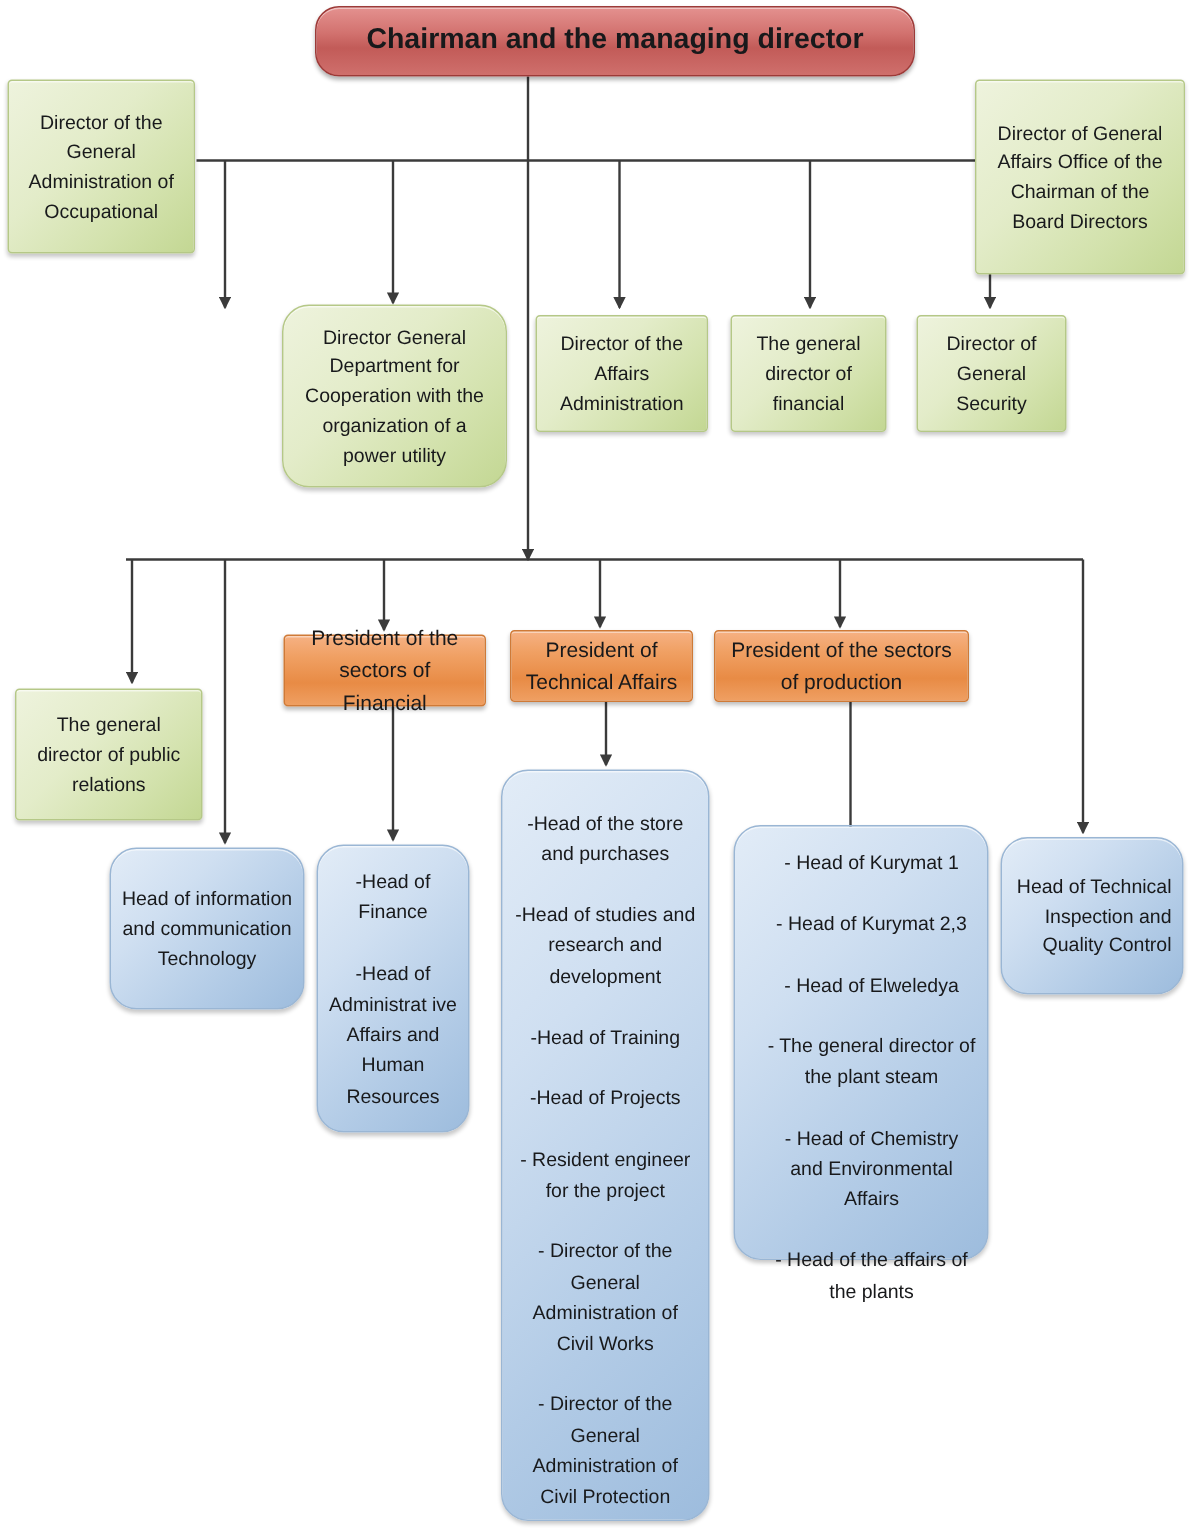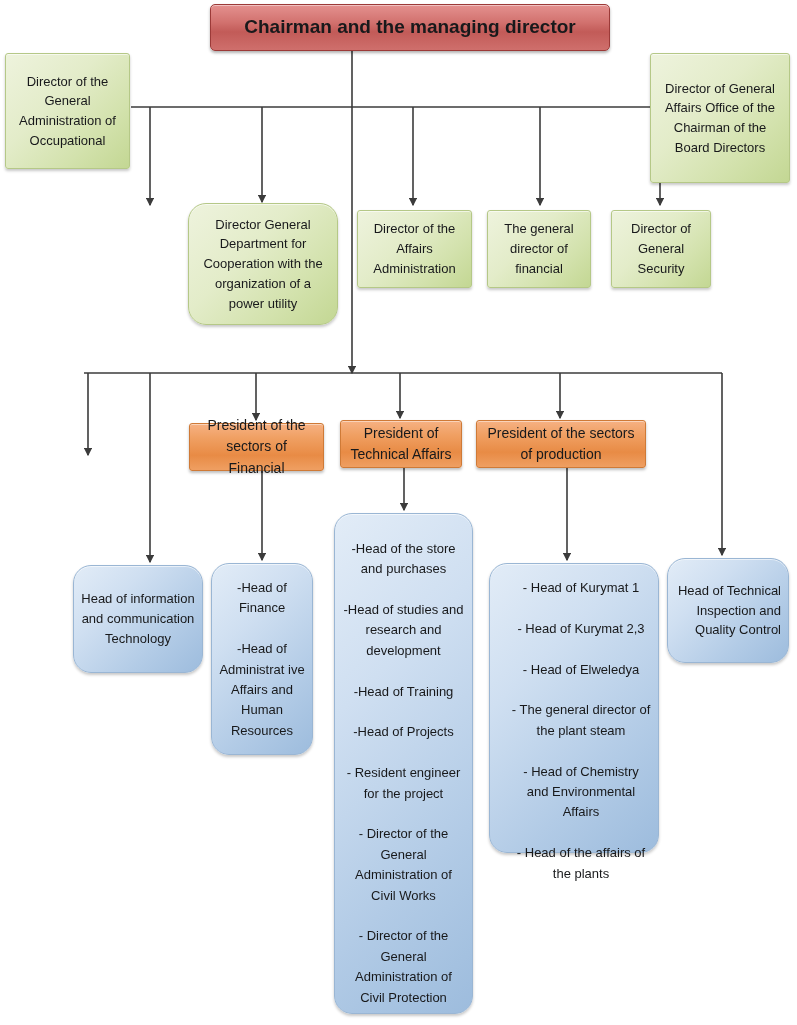--- a/index.html
+++ b/index.html
@@ -43,21 +43,21 @@
     white-space: pre-line;
   }
 
   
   .n-red {
     background: linear-gradient(180deg, #e4918f 0%, #d2726f 38%, #c25b58 60%, #cf6f6c 100%);
     border: 1px solid #9c3a38;
     box-shadow: 0 2px 3px rgba(0,0,0,0.30), inset 0 1px 0 rgba(255,255,255,0.45);
     font-size: 19px;
     font-weight: bold;
-    border-radius: 5px;
+    border-radius: 16px;
   }
 
   
   .n-green {
     background: linear-gradient(135deg, #eef3dd 0%, #e3ecc9 40%, #d3e2ad 72%, #c3d793 100%);
     border: 1px solid #b5c887;
     box-shadow: 0 2px 3px rgba(0,0,0,0.22), inset 0 1px 0 rgba(255,255,255,0.6);
     font-size: 13px;
   }
 
@@ -162,20 +162,23 @@
   </div>
 
   <div class="node n-orange" style="left:340px; top:420px; width:122px; height:48px;">
     <span class="node-text">President of Technical Affairs</span>
   </div>
 
   <div class="node n-orange" style="left:476px; top:420px; width:170px; height:48px;">
     <span class="node-text">President of the sectors of production</span>
   </div>
 
+  <div class="node n-green" style="left:10px; top:459px; width:125px; height:88px;">
+    <span class="node-text">The general director of public relations</span>
+  </div>
 
   <div class="node n-blue tall" style="left:73px; top:565px; width:130px; height:108px;">
     <span class="node-text">Head of information and communication Technology</span>
   </div>
 
   <div class="node n-blue tall n-list" style="left:211px; top:563px; width:102px; height:192px;">
     <span class="node-text">-Head of Finance
 
 -Head of Administrat ive Affairs and Human Resources</span>
   </div>
@@ -189,21 +192,21 @@
 
 -Head of Projects
 
 - Resident engineer for the project
 
 - Director of the General Administration of Civil Works
 
 - Director of the General Administration of Civil Protection</span>
   </div>
 
-  <div class="node n-blue tall n-list" style="left:489px; top:563px; width:170px; height:290px;padding-left:21px;">
+  <div class="node n-blue tall n-list" style="left:489px; top:550px; width:170px; height:290px;padding-left:21px;">
     <span class="node-text">- Head of Kurymat 1
 
 - Head of Kurymat 2,3
 
 - Head of Elweledya
 
 - The general director of the plant steam
 
 - Head of Chemistry and Environmental Affairs
 

